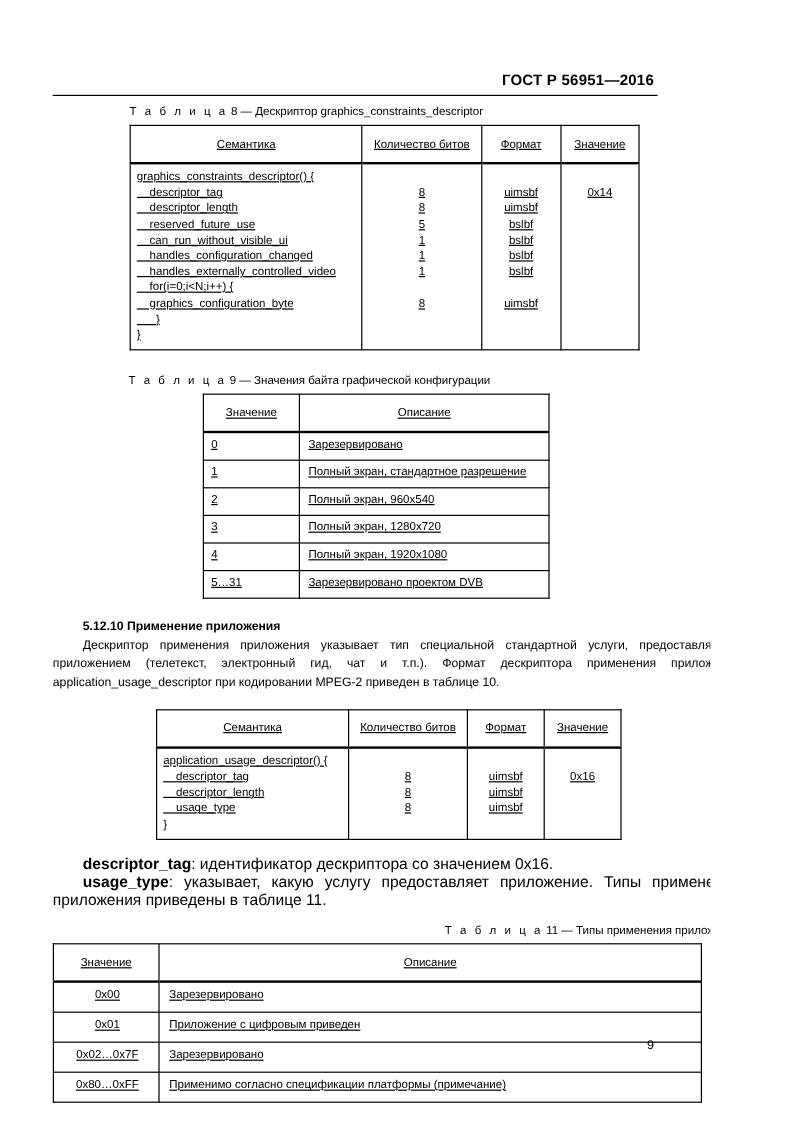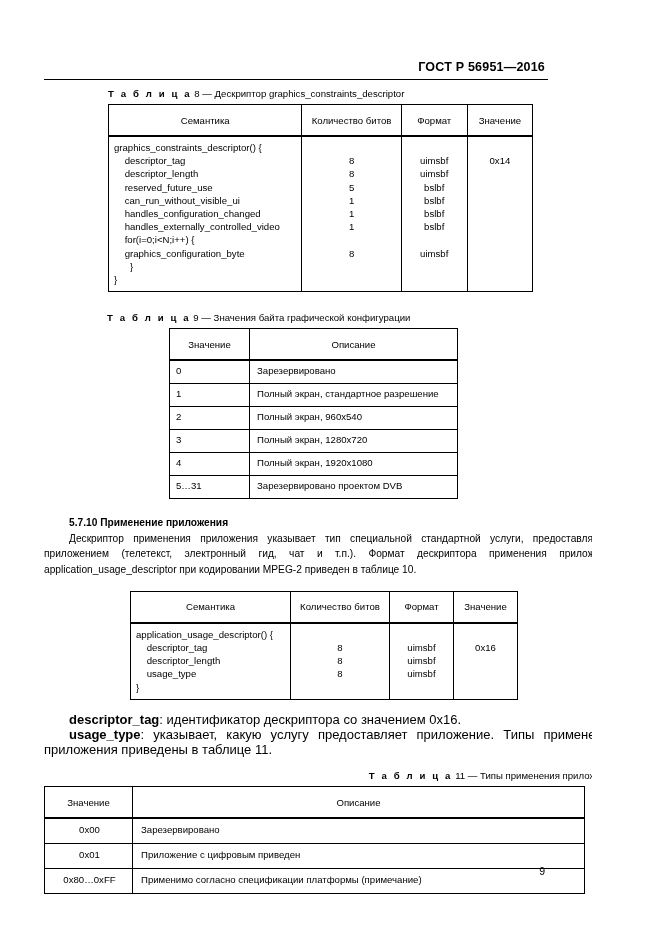--- a/index.html
+++ b/index.html
@@ -51,28 +51,28 @@
   }
 
   
   .tbl-caption {
     font-size: 9.6px;
     margin: 0 0 5px 0;
     white-space: nowrap;
   }
   .tbl-caption .sp {
     letter-spacing: 2.1px;
-    font-weight: bold;
   }
 
   
   table.gost {
     border-collapse: collapse;
     font-size: 9.6px;
     table-layout: fixed;
+    text-decoration: underline;
   }
   table.gost th,
   table.gost td {
     border: 1px solid #000;
     padding: 0;
     vertical-align: top;
     font-weight: normal;
   }
   table.gost thead th {
     text-align: center;
@@ -258,21 +258,21 @@
               <td class="d">Полный экран, 1920x1080</td>
             </tr>
           <tr>
               <td class="v">5…31</td>
               <td class="d">Зарезервировано проектом DVB</td>
             </tr>
         </tbody>
       </table>
     </div>
 
-    <div class="sec-head">5.7.10 Применение приложения</div>
+    <div class="sec-head">5.12.10 Применение приложения</div>
     <p class="body-text">Дескриптор применения приложения указывает тип специальной стандартной услуги, предостав­ляемой приложением (телетекст, электронный гид, чат и т.п.).  Формат дескриптора применения при­ложения application_usage_descriptor при кодировании MPEG-2 приведен в таблице 10.</p>
 
     <div style="height:14px"></div>
     <div class="t10-wrap">
       <table class="gost t10">
         <colgroup>
           <col style="width:160px">
           <col style="width:99px">
           <col style="width:64px">
           <col style="width:64px">
@@ -329,20 +329,24 @@
         <tbody>
           <tr>
               <td class="v">0x00</td>
               <td class="d">Зарезервировано</td>
             </tr>
           <tr>
               <td class="v">0x01</td>
               <td class="d">Приложение с цифровым приведен</td>
             </tr>
           <tr>
+              <td class="v">0x02…0x7F</td>
+              <td class="d">Зарезервировано</td>
+            </tr>
+          <tr>
               <td class="v">0x80…0xFF</td>
               <td class="d">Применимо согласно спецификации платформы (примечание)</td>
             </tr>
 
         </tbody>
       </table>
     </div>
 
   </div>
 

